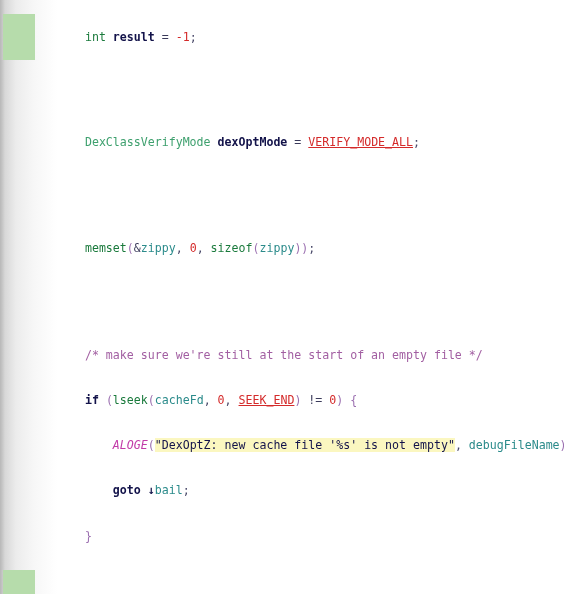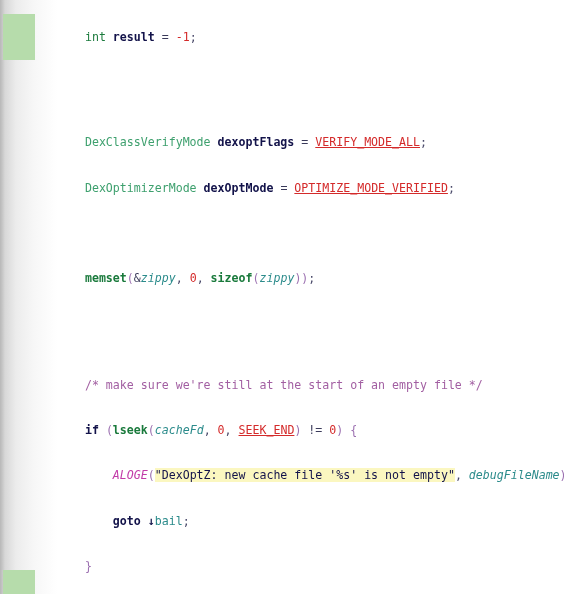--- a/index.html
+++ b/index.html
@@ -38,22 +38,22 @@
   }
 
   
   .kw   {color:#1a7a3c;}              
   .ty   {color:#3ea06e;}              
   .id   {color:#13134a;font-weight:bold;}  
   .ctl  {color:#13134a;font-weight:bold;}  
   .num  {color:#d42a2a;}
   .cnst {color:#d42a2a;text-decoration:underline;}              
   .cmt  {color:#a25fa2;}
-  .fn   {color:#1a7a3c;font-weight:bold;}
-  .var  {color:#2b8b8b;font-style:italic;}
+  .fn   {color:#1a7a3c;font-weight:normal;}
+  .var  {color:#2b8b8b;}
   .mac  {color:#c23ba8;font-style:italic;}
   .lbl  {color:#2b8b8b;}
   .punc {color:#4a4a6a;}
   .brc  {color:#9b6fb0;}
   .op   {color:#3a3a5a;}
   .str  {color:#13134a;background:#fbf7c0;}
   .arrow{color:#13134a;font-weight:bold;}
 </style>
 </head>
 <body>
@@ -65,23 +65,22 @@
     <div class="change-marker" style="top: 570px; height: 24px; background: rgb(182, 220, 171);"></div>
   </div>
 
   <div id="code" style="font-size: 11.6px; line-height: 15.05px;">
 
 <div class="ln" style="height: 15.05px;"><span class="kw">    int</span> <span class="id">result</span> <span class="op">=</span> <span class="num">-1</span><span class="punc">;</span></div>
 
 
 <div class="ln" style="height: 15.05px;"> </div>
 
-<div class="ln" style="height: 15.05px;"><span class="ty">    DexClassVerifyMode</span> <span class="id">dexoptFlags</span> <span class="op">=</span> <span class="cnst">VERIFY_MODE_ALL</span><span class="punc">;</span></div>
+<div class="ln" style="height: 15.05px;"><span class="ty">    DexClassVerifyMode</span> <span class="id">dexOptMode</span> <span class="op">=</span> <span class="cnst">VERIFY_MODE_ALL</span><span class="punc">;</span></div>
 
-<div class="ln" style="height: 15.05px;"><span class="ty">    DexOptimizerMode</span> <span class="id">dexOptMode</span> <span class="op">=</span> <span class="cnst">OPTIMIZE_MODE_VERIFIED</span><span class="punc">;</span></div>
 
 <div class="ln" style="height: 15.05px;"> </div>
 
 <div class="ln" style="height: 15.05px;"><span class="fn">    memset</span><span class="brc">(</span><span class="op">&amp;</span><span class="var">zippy</span><span class="punc">,</span> <span class="num">0</span><span class="punc">,</span> <span class="fn">sizeof</span><span class="brc">(</span><span class="var">zippy</span><span class="brc">))</span><span class="punc">;</span></div>
 
 <div class="ln" style="height: 15.05px;"> </div>
 
 <div class="ln" style="height: 15.05px; margin-top: 17px;"><span class="cmt">    /* make sure we're still at the start of an empty file */</span></div>
 
 <div class="ln" style="height: 15.05px;"><span class="ctl">    if</span> <span class="brc">(</span><span class="fn">lseek</span><span class="brc">(</span><span class="var">cacheFd</span><span class="punc">,</span> <span class="num">0</span><span class="punc">,</span> <span class="cnst">SEEK_END</span><span class="brc">)</span> <span class="op">!=</span> <span class="num">0</span><span class="brc">)</span> <span class="brc">{</span></div>

